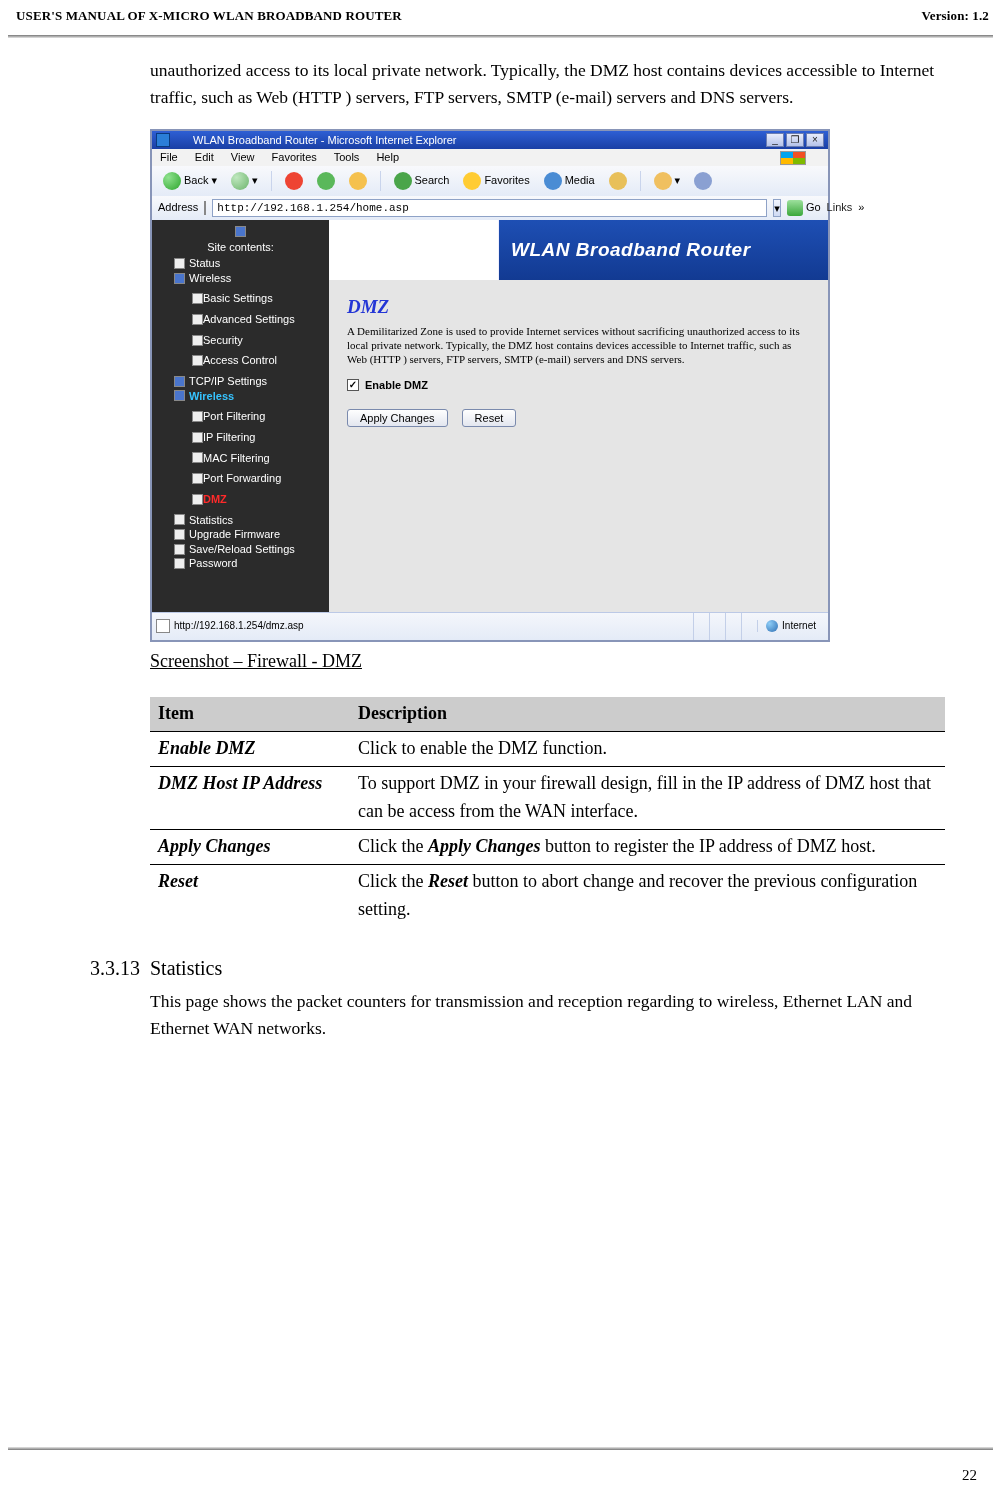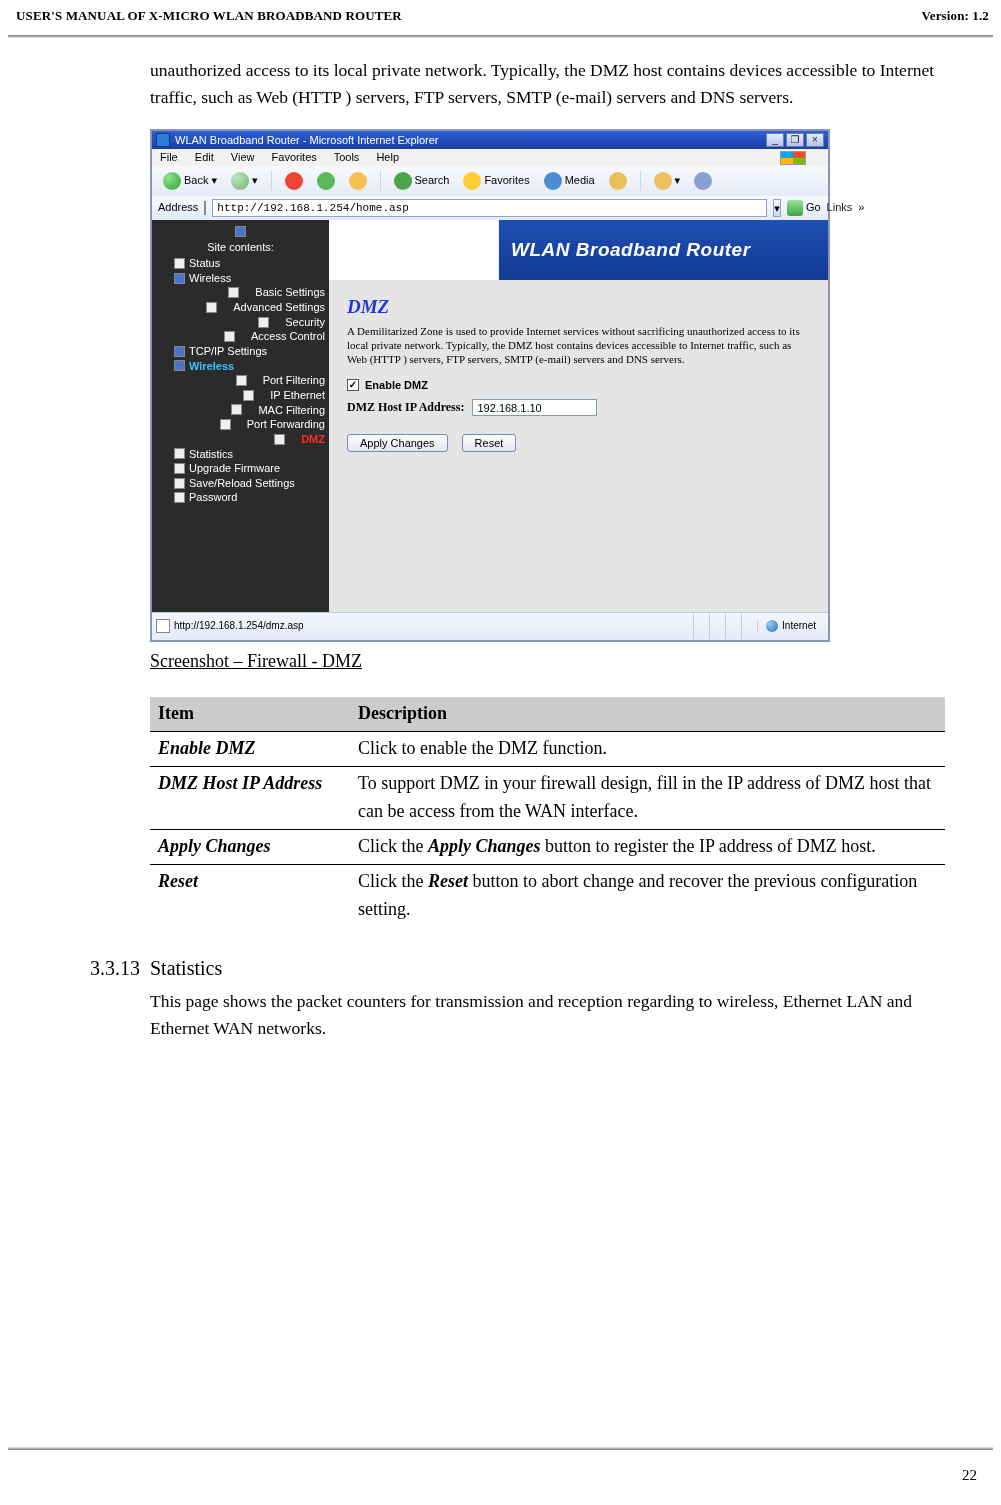--- a/index.html
+++ b/index.html
@@ -55,21 +55,21 @@
   }
   .ss-titlebar {
     display: flex;
     align-items: center;
     justify-content: space-between;
     background: linear-gradient(#2e5fd4,#1a3fa5);
     color: #fff;
     padding: 2px 4px;
     font-size: 11px;
   }
-  .ss-titlebar .left { display: flex; align-items: center; gap: 5px; }
+  .ss-titlebar .left { display: flex; align-items: center; gap: 23px; }
   .ss-titlebar .e-icon { width: 14px; height: 14px; background: #2a7ed8; border: 1px solid #0a3a7f; }
   .winbtns { display:flex; gap:2px; }
   .winbtn {
     width: 18px; height: 14px; background: linear-gradient(#e8ecfb,#b5c2e9);
     border: 1px solid #6b7db2; text-align:center; line-height:12px; font-size:10px; color:#222;
   }
   .ss-menubar { background: #f2f2f2; padding: 2px 8px; color:#000; }
   .ss-menubar span { margin-right: 14px; }
   .ss-menubar .winlogo { float:right; width:26px; height:14px;
     background: conic-gradient(#f25022 0 25%, #7fba00 0 50%, #ffb900 0 75%, #00a4ef 0 100%);
@@ -97,21 +97,21 @@
   .go-ico { width:16px; height:16px; border-radius:3px; background:linear-gradient(#9de09d,#3aa73a); }
   .links-lbl { margin-left:auto; color:#222; }
   .links-dd { width:12px; text-align:center; }
   .ss-body { display:flex; background:#fff; height:392px; }
   .ss-tree {
     width: 177px; background:#2b2b2b; color:#fff; font-size:11px; padding:6px 4px;
     overflow:hidden;
   }
   .tree-root { display:flex; align-items:center; gap:4px; margin-bottom:4px;flex-direction:column; }
   .tree-item { padding-left: 18px; margin:2px 0; display:flex; align-items:center; gap:4px; }
-  .tree-sub  { padding-left: 36px; margin:2px 0; display:flex; align-items:center; gap:16px;justify-content:flex-end; }
+  .tree-sub  { padding-left: 36px; margin:8px 0; display:flex; align-items:center; gap:0; }
   .tree-active { color:#ff2a2a; font-weight:bold; }
   .ticon { width:11px; height:11px; background:#ddd; border:1px solid #888; display:inline-block; }
   .ticon-folder { background:#4a75cc; }
   .ticon-page { background:#efefef; }
   .ss-main { flex:1; background:#e5e5e5; padding:0; }
   .ss-banner { height:60px; display:flex; }
   .ss-banner-left { width:170px; background:#fff; border-right:1px solid #eef; }
   .ss-banner-right { flex:1; background:linear-gradient(#1e4fb4,#123a92); color:#fff; font-style:italic; font-weight:bold; font-size:19px; display:flex; align-items:center; padding-left:12px; letter-spacing:.5px;}
   .ss-inner { padding: 8px 18px 0 18px; font-size:11px; color:#000; }
   .ss-inner h2 { color:#2436d6; font-style:italic; font-family:"Times New Roman",serif; font-size:19px; margin:8px 0 8px 0; font-weight:bold;}
@@ -264,21 +264,21 @@
         <div class="tree-item">
             <span class="ticon ticon-folder"></span>
             <span style="color:#36c3ff;font-weight:bold">Wireless</span>
           </div>
         <div class="tree-sub">
             <span class="ticon ticon-page"></span>
             <span>Port Filtering</span>
           </div>
         <div class="tree-sub">
             <span class="ticon ticon-page"></span>
-            <span>IP Ethernet</span>
+            <span>IP Filtering</span>
           </div>
         <div class="tree-sub">
             <span class="ticon ticon-page"></span>
             <span>MAC Filtering</span>
           </div>
         <div class="tree-sub">
             <span class="ticon ticon-page"></span>
             <span>Port Forwarding</span>
           </div>
         <div class="tree-sub tree-active">
@@ -308,24 +308,20 @@
           <div class="ss-banner-right">WLAN Broadband Router</div>
         </div>
         <div class="ss-inner">
           <h2>DMZ</h2>
           <div class="dmz-desc">A Demilitarized Zone is used to provide Internet services without sacrificing unauthorized access to its local private network. Typically, the DMZ host contains devices accessible to Internet traffic, such as Web (HTTP ) servers, FTP servers, SMTP (e-mail) servers and DNS servers.</div>
           <div class="dmz-form">
             <div class="chk-row">
               <span class="chk">✓</span>
               <span>Enable DMZ</span>
             </div>
-            <div class="ip-row">
-              <span class="ip-label">DMZ Host IP Address:</span>
-              <input class="ip-input" value="192.168.1.10" style="">
-            </div>
             <div class="btn-row">
               <button class="wbtn">Apply Changes</button>
               <button class="wbtn">Reset</button>
             </div>
           </div>
         </div>
       </div>
     </div>
     <div class="ss-status">
       <span class="page-icon"></span>

